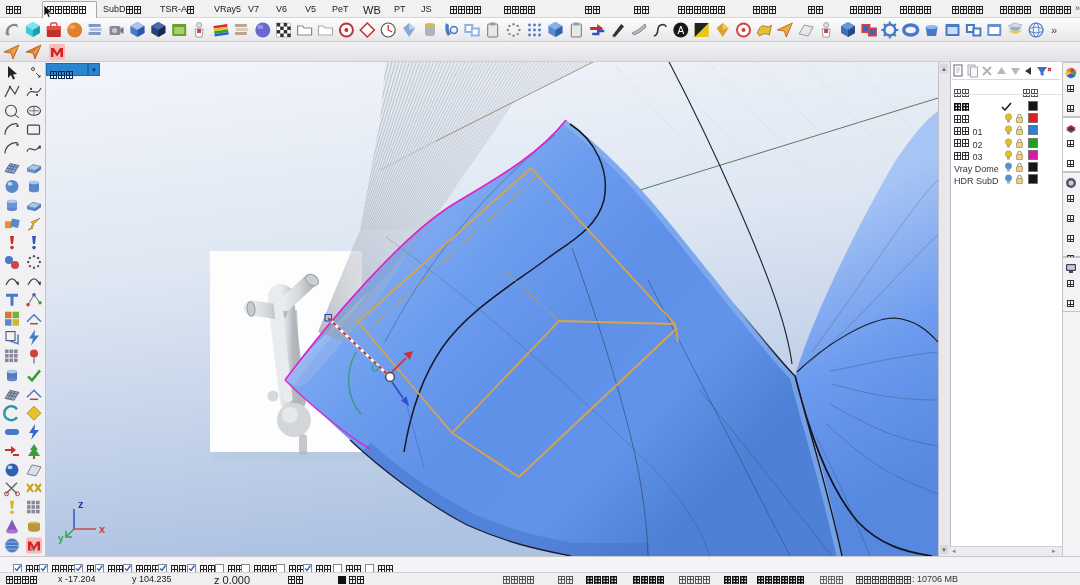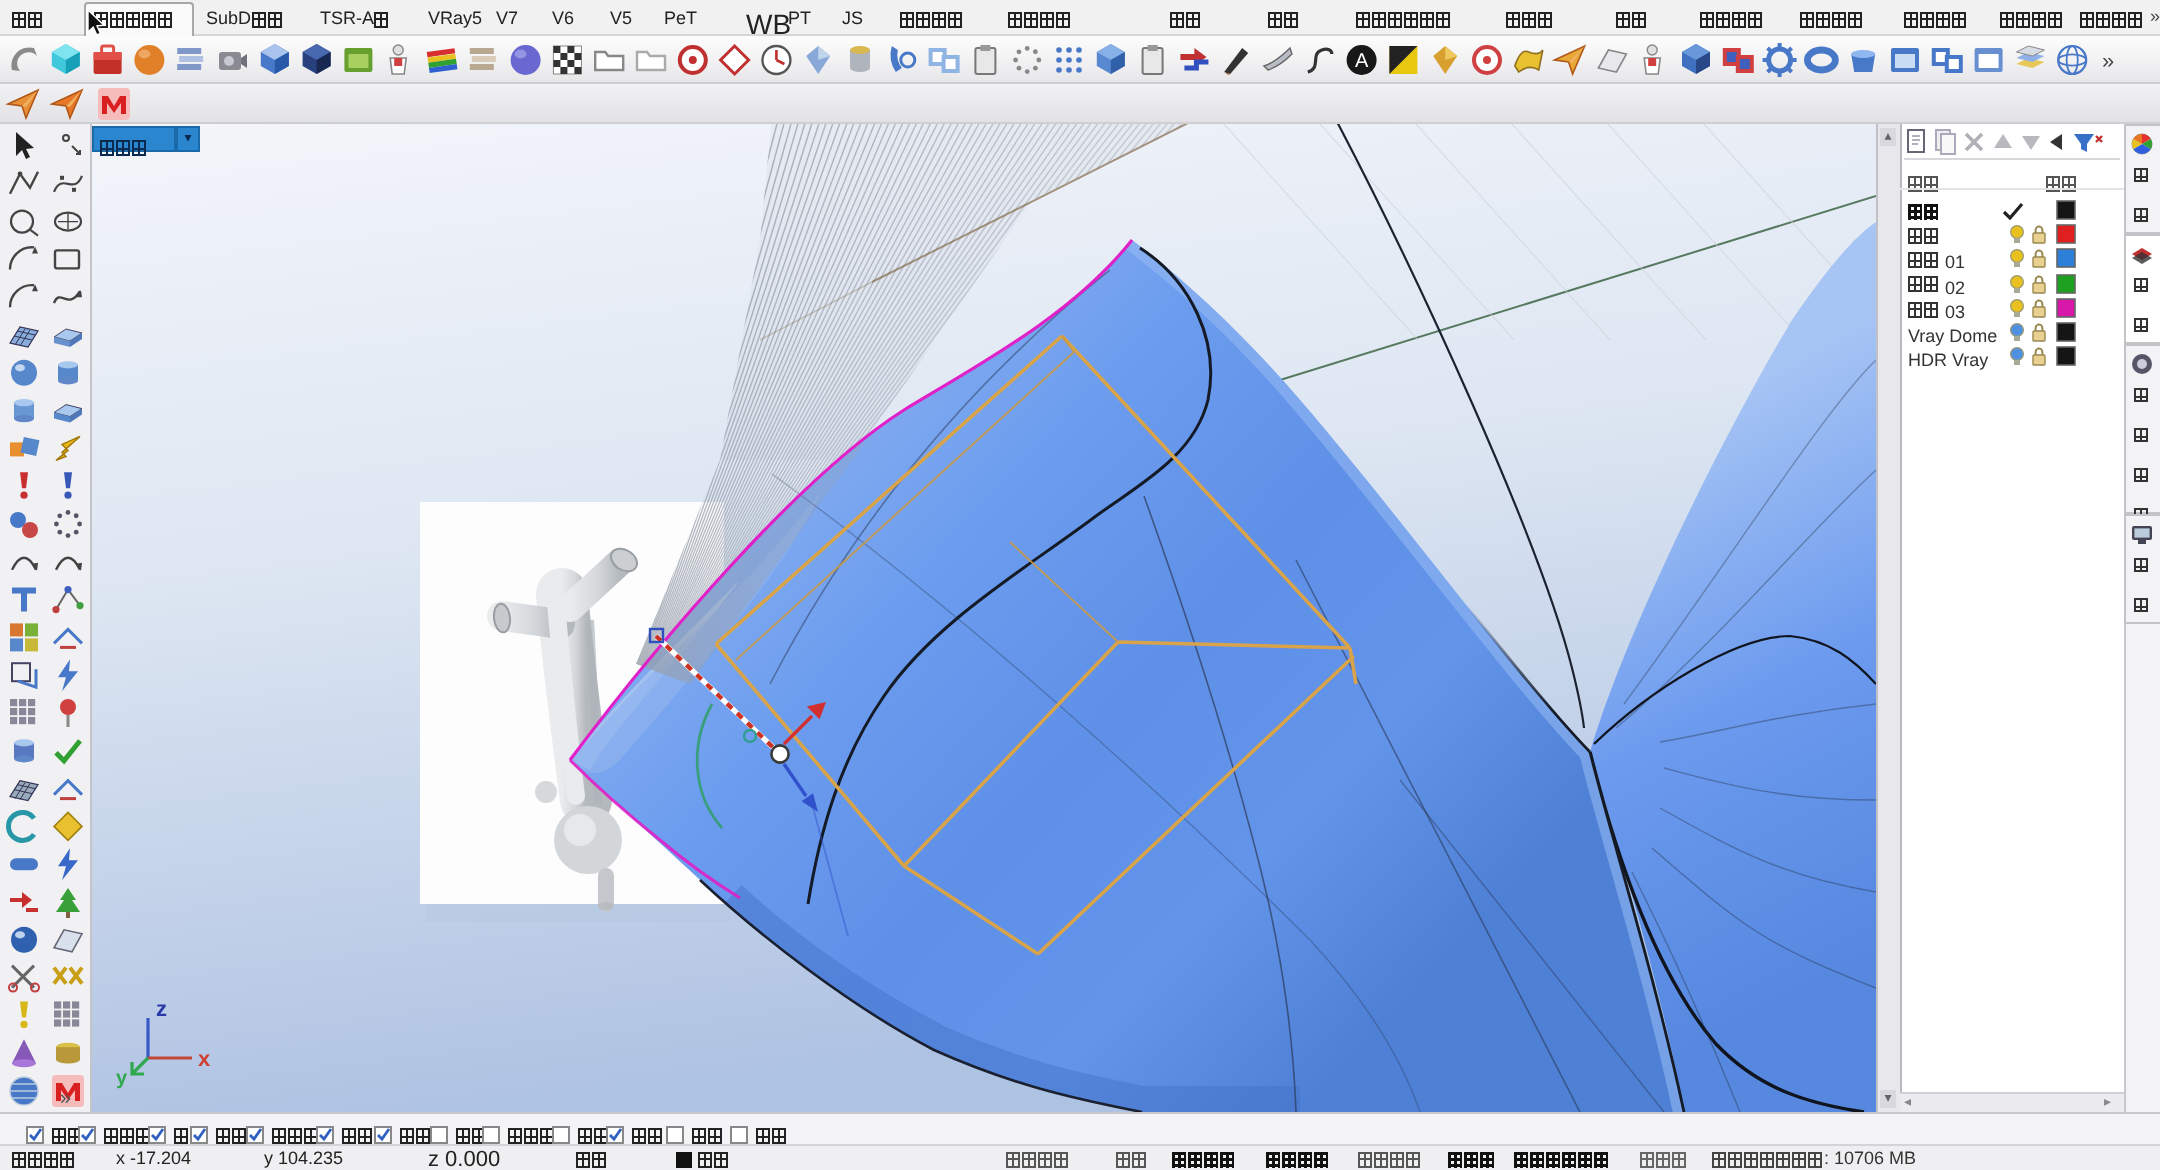--- a/index.html
+++ b/index.html
@@ -7,21 +7,21 @@
 </style></head><body>
 <div class="ab" style="left:0;top:0;width:1080px;height:18px;background:#f1f1f1;border-bottom:1px solid #d6d6d6"></div>
 <div class="ab lt" style="left:6px;top:4px;font-size:9px"><i style="display:inline-block;width:7px;height:8px;margin-right:1px;vertical-align:middle;background:linear-gradient(#222,#222) 0 0/100% 1px no-repeat,linear-gradient(#222,#222) 0 55%/100% 1px no-repeat,linear-gradient(#222,#222) 0 100%/100% 1px no-repeat,linear-gradient(#222,#222) 0 0/1px 100% no-repeat,linear-gradient(#222,#222) 50% 0/1px 100% no-repeat,linear-gradient(#222,#222) 100% 0/1px 100% no-repeat"></i><i style="display:inline-block;width:7px;height:8px;margin-right:1px;vertical-align:middle;background:linear-gradient(#222,#222) 0 0/100% 1px no-repeat,linear-gradient(#222,#222) 0 55%/100% 1px no-repeat,linear-gradient(#222,#222) 0 100%/100% 1px no-repeat,linear-gradient(#222,#222) 0 0/1px 100% no-repeat,linear-gradient(#222,#222) 50% 0/1px 100% no-repeat,linear-gradient(#222,#222) 100% 0/1px 100% no-repeat"></i></div>
 <div class="ab lt" style="left:103px;top:4px;font-size:9px">SubD<i style="display:inline-block;width:7px;height:8px;margin-right:1px;vertical-align:middle;background:linear-gradient(#222,#222) 0 0/100% 1px no-repeat,linear-gradient(#222,#222) 0 55%/100% 1px no-repeat,linear-gradient(#222,#222) 0 100%/100% 1px no-repeat,linear-gradient(#222,#222) 0 0/1px 100% no-repeat,linear-gradient(#222,#222) 50% 0/1px 100% no-repeat,linear-gradient(#222,#222) 100% 0/1px 100% no-repeat"></i><i style="display:inline-block;width:7px;height:8px;margin-right:1px;vertical-align:middle;background:linear-gradient(#222,#222) 0 0/100% 1px no-repeat,linear-gradient(#222,#222) 0 55%/100% 1px no-repeat,linear-gradient(#222,#222) 0 100%/100% 1px no-repeat,linear-gradient(#222,#222) 0 0/1px 100% no-repeat,linear-gradient(#222,#222) 50% 0/1px 100% no-repeat,linear-gradient(#222,#222) 100% 0/1px 100% no-repeat"></i></div>
 <div class="ab lt" style="left:160px;top:4px;font-size:9px">TSR-A<i style="display:inline-block;width:7px;height:8px;margin-right:1px;vertical-align:middle;background:linear-gradient(#222,#222) 0 0/100% 1px no-repeat,linear-gradient(#222,#222) 0 55%/100% 1px no-repeat,linear-gradient(#222,#222) 0 100%/100% 1px no-repeat,linear-gradient(#222,#222) 0 0/1px 100% no-repeat,linear-gradient(#222,#222) 50% 0/1px 100% no-repeat,linear-gradient(#222,#222) 100% 0/1px 100% no-repeat"></i></div>
 <div class="ab lt" style="left:214px;top:4px;font-size:9px">VRay5</div>
 <div class="ab lt" style="left:248px;top:4px;font-size:9px">V7</div>
 <div class="ab lt" style="left:276px;top:4px;font-size:9px">V6</div>
 <div class="ab lt" style="left:305px;top:4px;font-size:9px">V5</div>
 <div class="ab lt" style="left:332px;top:4px;font-size:9px">PeT</div>
-<div class="ab lt" style="left:373px;top:4px;font-size:14px">WB</div>
+<div class="ab lt" style="left:363px;top:4px;font-size:11px">WB</div>
 <div class="ab lt" style="left:394px;top:4px;font-size:9px">PT</div>
 <div class="ab lt" style="left:421px;top:4px;font-size:9px">JS</div>
 <div class="ab lt" style="left:450px;top:4px;font-size:9px"><i style="display:inline-block;width:7px;height:8px;margin-right:1px;vertical-align:middle;background:linear-gradient(#222,#222) 0 0/100% 1px no-repeat,linear-gradient(#222,#222) 0 55%/100% 1px no-repeat,linear-gradient(#222,#222) 0 100%/100% 1px no-repeat,linear-gradient(#222,#222) 0 0/1px 100% no-repeat,linear-gradient(#222,#222) 50% 0/1px 100% no-repeat,linear-gradient(#222,#222) 100% 0/1px 100% no-repeat"></i><i style="display:inline-block;width:7px;height:8px;margin-right:1px;vertical-align:middle;background:linear-gradient(#222,#222) 0 0/100% 1px no-repeat,linear-gradient(#222,#222) 0 55%/100% 1px no-repeat,linear-gradient(#222,#222) 0 100%/100% 1px no-repeat,linear-gradient(#222,#222) 0 0/1px 100% no-repeat,linear-gradient(#222,#222) 50% 0/1px 100% no-repeat,linear-gradient(#222,#222) 100% 0/1px 100% no-repeat"></i><i style="display:inline-block;width:7px;height:8px;margin-right:1px;vertical-align:middle;background:linear-gradient(#222,#222) 0 0/100% 1px no-repeat,linear-gradient(#222,#222) 0 55%/100% 1px no-repeat,linear-gradient(#222,#222) 0 100%/100% 1px no-repeat,linear-gradient(#222,#222) 0 0/1px 100% no-repeat,linear-gradient(#222,#222) 50% 0/1px 100% no-repeat,linear-gradient(#222,#222) 100% 0/1px 100% no-repeat"></i><i style="display:inline-block;width:7px;height:8px;margin-right:1px;vertical-align:middle;background:linear-gradient(#222,#222) 0 0/100% 1px no-repeat,linear-gradient(#222,#222) 0 55%/100% 1px no-repeat,linear-gradient(#222,#222) 0 100%/100% 1px no-repeat,linear-gradient(#222,#222) 0 0/1px 100% no-repeat,linear-gradient(#222,#222) 50% 0/1px 100% no-repeat,linear-gradient(#222,#222) 100% 0/1px 100% no-repeat"></i></div>
 <div class="ab lt" style="left:504px;top:4px;font-size:9px"><i style="display:inline-block;width:7px;height:8px;margin-right:1px;vertical-align:middle;background:linear-gradient(#222,#222) 0 0/100% 1px no-repeat,linear-gradient(#222,#222) 0 55%/100% 1px no-repeat,linear-gradient(#222,#222) 0 100%/100% 1px no-repeat,linear-gradient(#222,#222) 0 0/1px 100% no-repeat,linear-gradient(#222,#222) 50% 0/1px 100% no-repeat,linear-gradient(#222,#222) 100% 0/1px 100% no-repeat"></i><i style="display:inline-block;width:7px;height:8px;margin-right:1px;vertical-align:middle;background:linear-gradient(#222,#222) 0 0/100% 1px no-repeat,linear-gradient(#222,#222) 0 55%/100% 1px no-repeat,linear-gradient(#222,#222) 0 100%/100% 1px no-repeat,linear-gradient(#222,#222) 0 0/1px 100% no-repeat,linear-gradient(#222,#222) 50% 0/1px 100% no-repeat,linear-gradient(#222,#222) 100% 0/1px 100% no-repeat"></i><i style="display:inline-block;width:7px;height:8px;margin-right:1px;vertical-align:middle;background:linear-gradient(#222,#222) 0 0/100% 1px no-repeat,linear-gradient(#222,#222) 0 55%/100% 1px no-repeat,linear-gradient(#222,#222) 0 100%/100% 1px no-repeat,linear-gradient(#222,#222) 0 0/1px 100% no-repeat,linear-gradient(#222,#222) 50% 0/1px 100% no-repeat,linear-gradient(#222,#222) 100% 0/1px 100% no-repeat"></i><i style="display:inline-block;width:7px;height:8px;margin-right:1px;vertical-align:middle;background:linear-gradient(#222,#222) 0 0/100% 1px no-repeat,linear-gradient(#222,#222) 0 55%/100% 1px no-repeat,linear-gradient(#222,#222) 0 100%/100% 1px no-repeat,linear-gradient(#222,#222) 0 0/1px 100% no-repeat,linear-gradient(#222,#222) 50% 0/1px 100% no-repeat,linear-gradient(#222,#222) 100% 0/1px 100% no-repeat"></i></div>
 <div class="ab lt" style="left:585px;top:4px;font-size:9px"><i style="display:inline-block;width:7px;height:8px;margin-right:1px;vertical-align:middle;background:linear-gradient(#222,#222) 0 0/100% 1px no-repeat,linear-gradient(#222,#222) 0 55%/100% 1px no-repeat,linear-gradient(#222,#222) 0 100%/100% 1px no-repeat,linear-gradient(#222,#222) 0 0/1px 100% no-repeat,linear-gradient(#222,#222) 50% 0/1px 100% no-repeat,linear-gradient(#222,#222) 100% 0/1px 100% no-repeat"></i><i style="display:inline-block;width:7px;height:8px;margin-right:1px;vertical-align:middle;background:linear-gradient(#222,#222) 0 0/100% 1px no-repeat,linear-gradient(#222,#222) 0 55%/100% 1px no-repeat,linear-gradient(#222,#222) 0 100%/100% 1px no-repeat,linear-gradient(#222,#222) 0 0/1px 100% no-repeat,linear-gradient(#222,#222) 50% 0/1px 100% no-repeat,linear-gradient(#222,#222) 100% 0/1px 100% no-repeat"></i></div>
 <div class="ab lt" style="left:634px;top:4px;font-size:9px"><i style="display:inline-block;width:7px;height:8px;margin-right:1px;vertical-align:middle;background:linear-gradient(#222,#222) 0 0/100% 1px no-repeat,linear-gradient(#222,#222) 0 55%/100% 1px no-repeat,linear-gradient(#222,#222) 0 100%/100% 1px no-repeat,linear-gradient(#222,#222) 0 0/1px 100% no-repeat,linear-gradient(#222,#222) 50% 0/1px 100% no-repeat,linear-gradient(#222,#222) 100% 0/1px 100% no-repeat"></i><i style="display:inline-block;width:7px;height:8px;margin-right:1px;vertical-align:middle;background:linear-gradient(#222,#222) 0 0/100% 1px no-repeat,linear-gradient(#222,#222) 0 55%/100% 1px no-repeat,linear-gradient(#222,#222) 0 100%/100% 1px no-repeat,linear-gradient(#222,#222) 0 0/1px 100% no-repeat,linear-gradient(#222,#222) 50% 0/1px 100% no-repeat,linear-gradient(#222,#222) 100% 0/1px 100% no-repeat"></i></div>
 <div class="ab lt" style="left:678px;top:4px;font-size:9px"><i style="display:inline-block;width:7px;height:8px;margin-right:1px;vertical-align:middle;background:linear-gradient(#222,#222) 0 0/100% 1px no-repeat,linear-gradient(#222,#222) 0 55%/100% 1px no-repeat,linear-gradient(#222,#222) 0 100%/100% 1px no-repeat,linear-gradient(#222,#222) 0 0/1px 100% no-repeat,linear-gradient(#222,#222) 50% 0/1px 100% no-repeat,linear-gradient(#222,#222) 100% 0/1px 100% no-repeat"></i><i style="display:inline-block;width:7px;height:8px;margin-right:1px;vertical-align:middle;background:linear-gradient(#222,#222) 0 0/100% 1px no-repeat,linear-gradient(#222,#222) 0 55%/100% 1px no-repeat,linear-gradient(#222,#222) 0 100%/100% 1px no-repeat,linear-gradient(#222,#222) 0 0/1px 100% no-repeat,linear-gradient(#222,#222) 50% 0/1px 100% no-repeat,linear-gradient(#222,#222) 100% 0/1px 100% no-repeat"></i><i style="display:inline-block;width:7px;height:8px;margin-right:1px;vertical-align:middle;background:linear-gradient(#222,#222) 0 0/100% 1px no-repeat,linear-gradient(#222,#222) 0 55%/100% 1px no-repeat,linear-gradient(#222,#222) 0 100%/100% 1px no-repeat,linear-gradient(#222,#222) 0 0/1px 100% no-repeat,linear-gradient(#222,#222) 50% 0/1px 100% no-repeat,linear-gradient(#222,#222) 100% 0/1px 100% no-repeat"></i><i style="display:inline-block;width:7px;height:8px;margin-right:1px;vertical-align:middle;background:linear-gradient(#222,#222) 0 0/100% 1px no-repeat,linear-gradient(#222,#222) 0 55%/100% 1px no-repeat,linear-gradient(#222,#222) 0 100%/100% 1px no-repeat,linear-gradient(#222,#222) 0 0/1px 100% no-repeat,linear-gradient(#222,#222) 50% 0/1px 100% no-repeat,linear-gradient(#222,#222) 100% 0/1px 100% no-repeat"></i><i style="display:inline-block;width:7px;height:8px;margin-right:1px;vertical-align:middle;background:linear-gradient(#222,#222) 0 0/100% 1px no-repeat,linear-gradient(#222,#222) 0 55%/100% 1px no-repeat,linear-gradient(#222,#222) 0 100%/100% 1px no-repeat,linear-gradient(#222,#222) 0 0/1px 100% no-repeat,linear-gradient(#222,#222) 50% 0/1px 100% no-repeat,linear-gradient(#222,#222) 100% 0/1px 100% no-repeat"></i><i style="display:inline-block;width:7px;height:8px;margin-right:1px;vertical-align:middle;background:linear-gradient(#222,#222) 0 0/100% 1px no-repeat,linear-gradient(#222,#222) 0 55%/100% 1px no-repeat,linear-gradient(#222,#222) 0 100%/100% 1px no-repeat,linear-gradient(#222,#222) 0 0/1px 100% no-repeat,linear-gradient(#222,#222) 50% 0/1px 100% no-repeat,linear-gradient(#222,#222) 100% 0/1px 100% no-repeat"></i></div>
 <div class="ab lt" style="left:753px;top:4px;font-size:9px"><i style="display:inline-block;width:7px;height:8px;margin-right:1px;vertical-align:middle;background:linear-gradient(#222,#222) 0 0/100% 1px no-repeat,linear-gradient(#222,#222) 0 55%/100% 1px no-repeat,linear-gradient(#222,#222) 0 100%/100% 1px no-repeat,linear-gradient(#222,#222) 0 0/1px 100% no-repeat,linear-gradient(#222,#222) 50% 0/1px 100% no-repeat,linear-gradient(#222,#222) 100% 0/1px 100% no-repeat"></i><i style="display:inline-block;width:7px;height:8px;margin-right:1px;vertical-align:middle;background:linear-gradient(#222,#222) 0 0/100% 1px no-repeat,linear-gradient(#222,#222) 0 55%/100% 1px no-repeat,linear-gradient(#222,#222) 0 100%/100% 1px no-repeat,linear-gradient(#222,#222) 0 0/1px 100% no-repeat,linear-gradient(#222,#222) 50% 0/1px 100% no-repeat,linear-gradient(#222,#222) 100% 0/1px 100% no-repeat"></i><i style="display:inline-block;width:7px;height:8px;margin-right:1px;vertical-align:middle;background:linear-gradient(#222,#222) 0 0/100% 1px no-repeat,linear-gradient(#222,#222) 0 55%/100% 1px no-repeat,linear-gradient(#222,#222) 0 100%/100% 1px no-repeat,linear-gradient(#222,#222) 0 0/1px 100% no-repeat,linear-gradient(#222,#222) 50% 0/1px 100% no-repeat,linear-gradient(#222,#222) 100% 0/1px 100% no-repeat"></i></div>
 <div class="ab lt" style="left:808px;top:4px;font-size:9px"><i style="display:inline-block;width:7px;height:8px;margin-right:1px;vertical-align:middle;background:linear-gradient(#222,#222) 0 0/100% 1px no-repeat,linear-gradient(#222,#222) 0 55%/100% 1px no-repeat,linear-gradient(#222,#222) 0 100%/100% 1px no-repeat,linear-gradient(#222,#222) 0 0/1px 100% no-repeat,linear-gradient(#222,#222) 50% 0/1px 100% no-repeat,linear-gradient(#222,#222) 100% 0/1px 100% no-repeat"></i><i style="display:inline-block;width:7px;height:8px;margin-right:1px;vertical-align:middle;background:linear-gradient(#222,#222) 0 0/100% 1px no-repeat,linear-gradient(#222,#222) 0 55%/100% 1px no-repeat,linear-gradient(#222,#222) 0 100%/100% 1px no-repeat,linear-gradient(#222,#222) 0 0/1px 100% no-repeat,linear-gradient(#222,#222) 50% 0/1px 100% no-repeat,linear-gradient(#222,#222) 100% 0/1px 100% no-repeat"></i></div>
 <div class="ab lt" style="left:850px;top:4px;font-size:9px"><i style="display:inline-block;width:7px;height:8px;margin-right:1px;vertical-align:middle;background:linear-gradient(#222,#222) 0 0/100% 1px no-repeat,linear-gradient(#222,#222) 0 55%/100% 1px no-repeat,linear-gradient(#222,#222) 0 100%/100% 1px no-repeat,linear-gradient(#222,#222) 0 0/1px 100% no-repeat,linear-gradient(#222,#222) 50% 0/1px 100% no-repeat,linear-gradient(#222,#222) 100% 0/1px 100% no-repeat"></i><i style="display:inline-block;width:7px;height:8px;margin-right:1px;vertical-align:middle;background:linear-gradient(#222,#222) 0 0/100% 1px no-repeat,linear-gradient(#222,#222) 0 55%/100% 1px no-repeat,linear-gradient(#222,#222) 0 100%/100% 1px no-repeat,linear-gradient(#222,#222) 0 0/1px 100% no-repeat,linear-gradient(#222,#222) 50% 0/1px 100% no-repeat,linear-gradient(#222,#222) 100% 0/1px 100% no-repeat"></i><i style="display:inline-block;width:7px;height:8px;margin-right:1px;vertical-align:middle;background:linear-gradient(#222,#222) 0 0/100% 1px no-repeat,linear-gradient(#222,#222) 0 55%/100% 1px no-repeat,linear-gradient(#222,#222) 0 100%/100% 1px no-repeat,linear-gradient(#222,#222) 0 0/1px 100% no-repeat,linear-gradient(#222,#222) 50% 0/1px 100% no-repeat,linear-gradient(#222,#222) 100% 0/1px 100% no-repeat"></i><i style="display:inline-block;width:7px;height:8px;margin-right:1px;vertical-align:middle;background:linear-gradient(#222,#222) 0 0/100% 1px no-repeat,linear-gradient(#222,#222) 0 55%/100% 1px no-repeat,linear-gradient(#222,#222) 0 100%/100% 1px no-repeat,linear-gradient(#222,#222) 0 0/1px 100% no-repeat,linear-gradient(#222,#222) 50% 0/1px 100% no-repeat,linear-gradient(#222,#222) 100% 0/1px 100% no-repeat"></i></div>
@@ -812,21 +812,21 @@
         <circle cx="4.5" cy="4" r="3.2" fill="#5090e0" stroke="#997" stroke-width="0.6"></circle>
         <rect x="3" y="7" width="3" height="2.5" fill="#aa9"></rect>
       </svg></div>
 <div class="ab" style="left:1015px;top:157.99999999999997px"><svg width="9" height="10">
         <rect x="1.5" y="4.5" width="6" height="5" rx="0.5" fill="#e8d090" stroke="#998850" stroke-width="0.7"></rect>
         <path d="M2.8,4.5 L2.8,3 A1.7,1.7 0 0 1 6.2,3 L6.2,4.5" fill="none" stroke="#998850" stroke-width="1"></path>
       </svg></div>
 <div class="ab" style="left:1028px;top:157.99999999999997px"><svg width="10" height="10">
         <rect x="0.5" y="0.5" width="9" height="9" fill="#151515" stroke="#666" stroke-width="0.8"></rect>
       </svg></div>
-<div class="ab" style="left:954px;top:170.19999999999996px;height:12px"><span style="font-size:9px;color:#333">HDR Vray</span></div>
+<div class="ab" style="left:954px;top:170.19999999999996px;height:12px"><span style="font-size:9px;color:#333">HDR SubD</span></div>
 <div class="ab" style="left:1004px;top:170.19999999999996px"><svg width="9" height="10">
         <circle cx="4.5" cy="4" r="3.2" fill="#5090e0" stroke="#997" stroke-width="0.6"></circle>
         <rect x="3" y="7" width="3" height="2.5" fill="#aa9"></rect>
       </svg></div>
 <div class="ab" style="left:1015px;top:170.19999999999996px"><svg width="9" height="10">
         <rect x="1.5" y="4.5" width="6" height="5" rx="0.5" fill="#e8d090" stroke="#998850" stroke-width="0.7"></rect>
         <path d="M2.8,4.5 L2.8,3 A1.7,1.7 0 0 1 6.2,3 L6.2,4.5" fill="none" stroke="#998850" stroke-width="1"></path>
       </svg></div>
 <div class="ab" style="left:1028px;top:170.19999999999996px"><svg width="10" height="10">
         <rect x="0.5" y="0.5" width="9" height="9" fill="#151515" stroke="#666" stroke-width="0.8"></rect>

